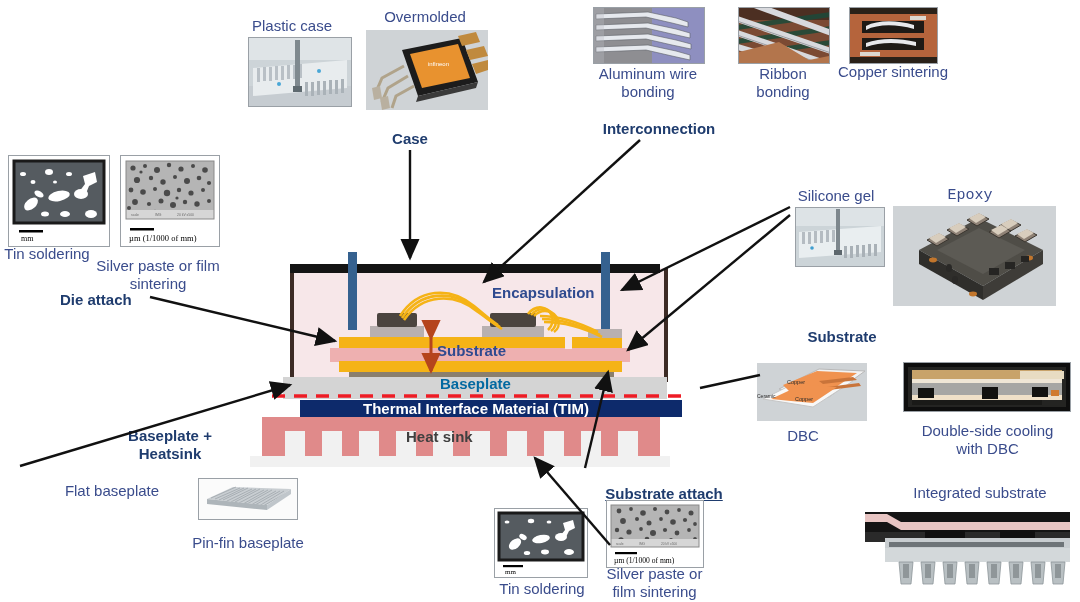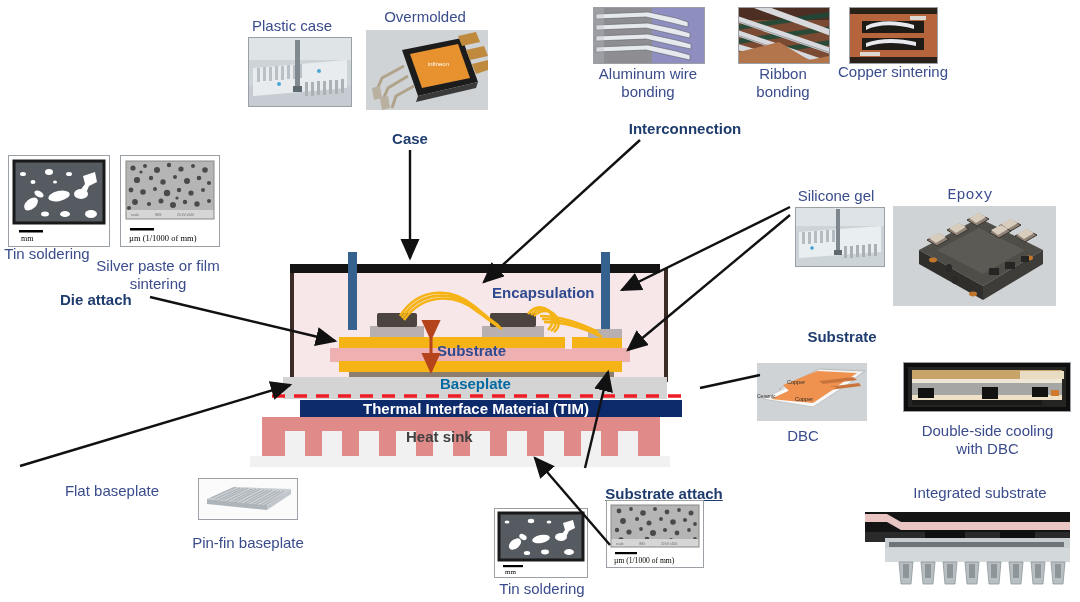--- a/index.html
+++ b/index.html
@@ -219,21 +219,21 @@
   </div>
 
   <div class="lbl" style="left:-8px;top:245px;width:110px;">Tin soldering</div>
   <div class="lbl" style="left:88px;top:257px;width:140px;white-space:pre-line;">Silver paste or film
 sintering</div>
 
   <div class="lbl bold" style="left:60px;top:291px;width:100px;text-align:left;">Die attach</div>
 
   <div class="lbl bold" style="left:365px;top:130px;width:90px;">Case</div>
 
-  <div class="lbl bold" style="left:620px;top:120px;width:130px;">Interconnection</div>
+  <div class="lbl bold" style="left:594px;top:120px;width:130px;">Interconnection</div>
 
   <div class="lbl" style="left:786px;top:187px;width:100px;">Silicone gel</div>
   <div class="photo" style="left:795px;top:207px;width:88px;height:58px;">
     <svg viewBox="0 0 88 58" width="88" height="58" preserveAspectRatio="none">
       <rect width="88" height="58" fill="#ccd4d8"></rect>
       <rect x="0" y="0" width="88" height="18" fill="#dde3e6"></rect>
       <path d="M3 24 L85 18 L85 44 L3 50 Z" fill="#e9eef0"></path>
       <g fill="#b5bcc2">
         <rect x="6" y="24" width="3" height="12"></rect>
           <rect x="12" y="24" width="3" height="12"></rect>
@@ -412,20 +412,22 @@
         <rect x="82" y="56" width="6" height="14"></rect>
           <rect x="104" y="56" width="6" height="14"></rect>
         <rect x="126" y="56" width="6" height="14"></rect>
           <rect x="148" y="56" width="6" height="14"></rect>
         <rect x="170" y="56" width="6" height="14"></rect>
           <rect x="190" y="56" width="6" height="14"></rect>
       </g>
     </svg>
   </div>
 
+  <div class="lbl bold" style="left:110px;top:427px;width:120px;white-space:pre-line;">Baseplate +
+Heatsink</div>
 
   <div class="lbl" style="left:52px;top:482px;width:120px;">Flat baseplate</div>
 
   <div class="photo" style="left:198px;top:478px;width:98px;height:40px;">
     <svg viewBox="0 0 98 40" width="98" height="40" preserveAspectRatio="none">
       <rect width="98" height="40" fill="#fbfbfb"></rect>
       <path d="M8 20 L34 8 L92 10 L68 26 Z" fill="#c9ced2"></path>
       <g stroke="#9aa1a6" stroke-width="0.7">
         <path d="M12 19 L37 8"></path>
           <path d="M16 20 L41 9"></path>
@@ -512,20 +514,22 @@
       <g fill="#6a6a6a" font-size="3.2" font-family="Liberation Sans, sans-serif">
         <text x="9" y="43.6">scale</text>
           <text x="32" y="43.6">IMG</text>
           <text x="54" y="43.6">20 kV  x500</text>
       </g>
       <rect x="4" y="4" width="88" height="42" fill="none" stroke="#8a8a8a" stroke-width="1"></rect>
       <rect x="8" y="51" width="22" height="2.2" fill="#000"></rect>
       <text x="7" y="62" font-size="7.6" fill="#000" font-family="Liberation Serif, serif">µm (1/1000 of mm)</text>
     </svg>
   </div>
+  <div class="lbl" style="left:592px;top:565px;width:125px;white-space:pre-line;">Silver paste or
+film sintering</div>
 
   <svg class="layer" viewBox="0 0 1080 602">
     <defs>
       <marker id="ah" markerWidth="10" markerHeight="10" refX="8" refY="4" orient="auto">
         <path d="M0,0 L9,4 L0,8 Z" fill="#111"></path>
       </marker>
       <marker id="ahr" markerWidth="8" markerHeight="8" refX="6" refY="3.2" orient="auto">
         <path d="M0,0 L7,3.2 L0,6.4 Z" fill="#b5441c"></path>
       </marker>
       <marker id="ahr2" markerWidth="8" markerHeight="8" refX="6" refY="3.2" orient="auto">

